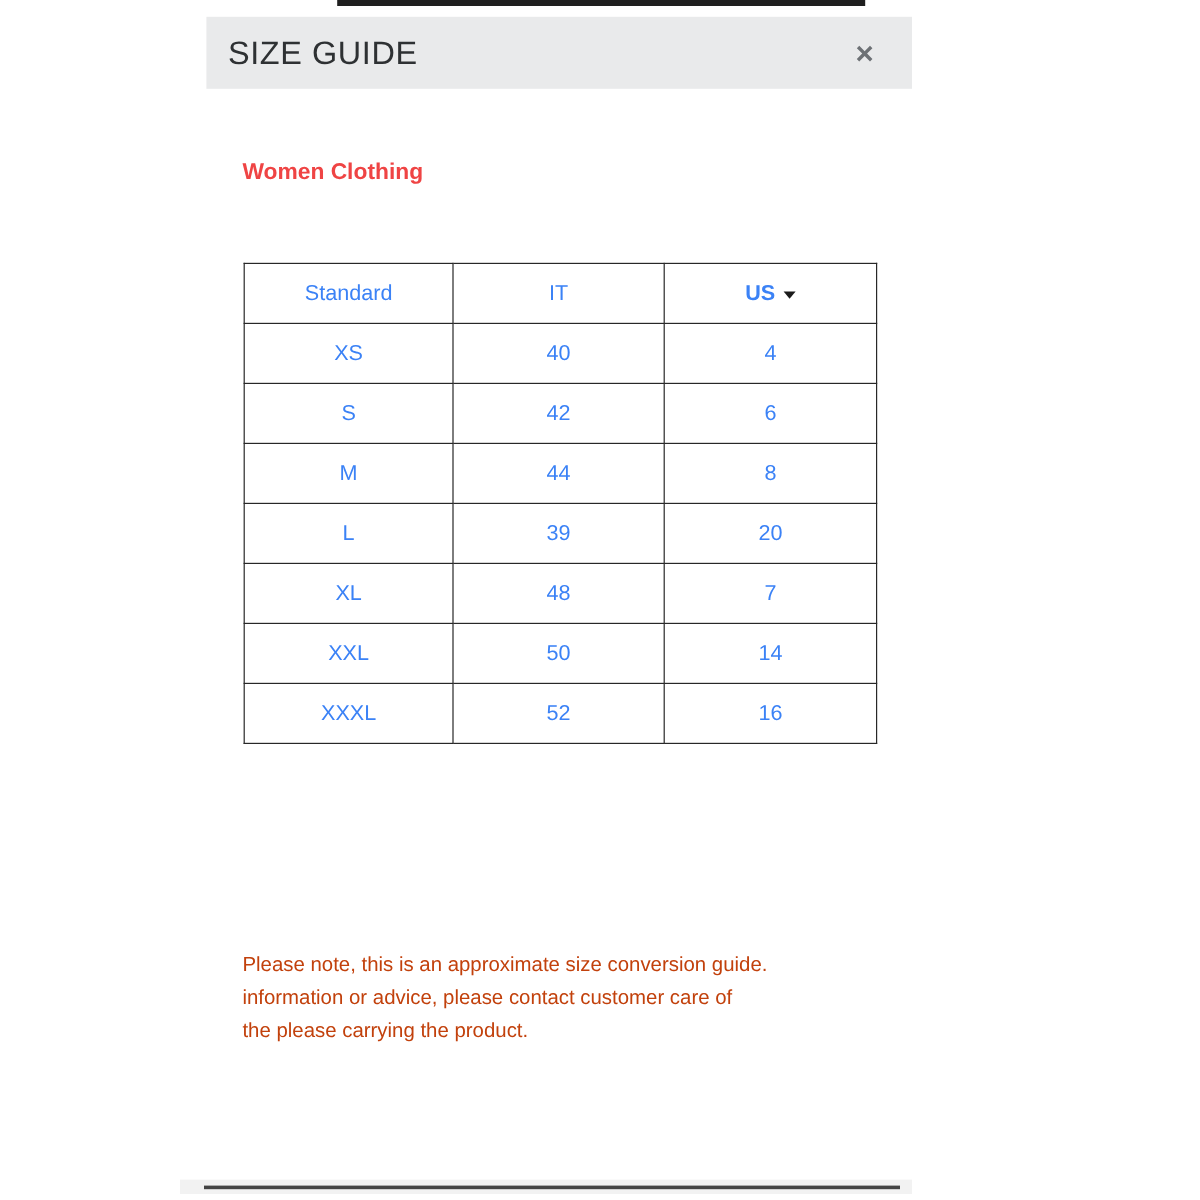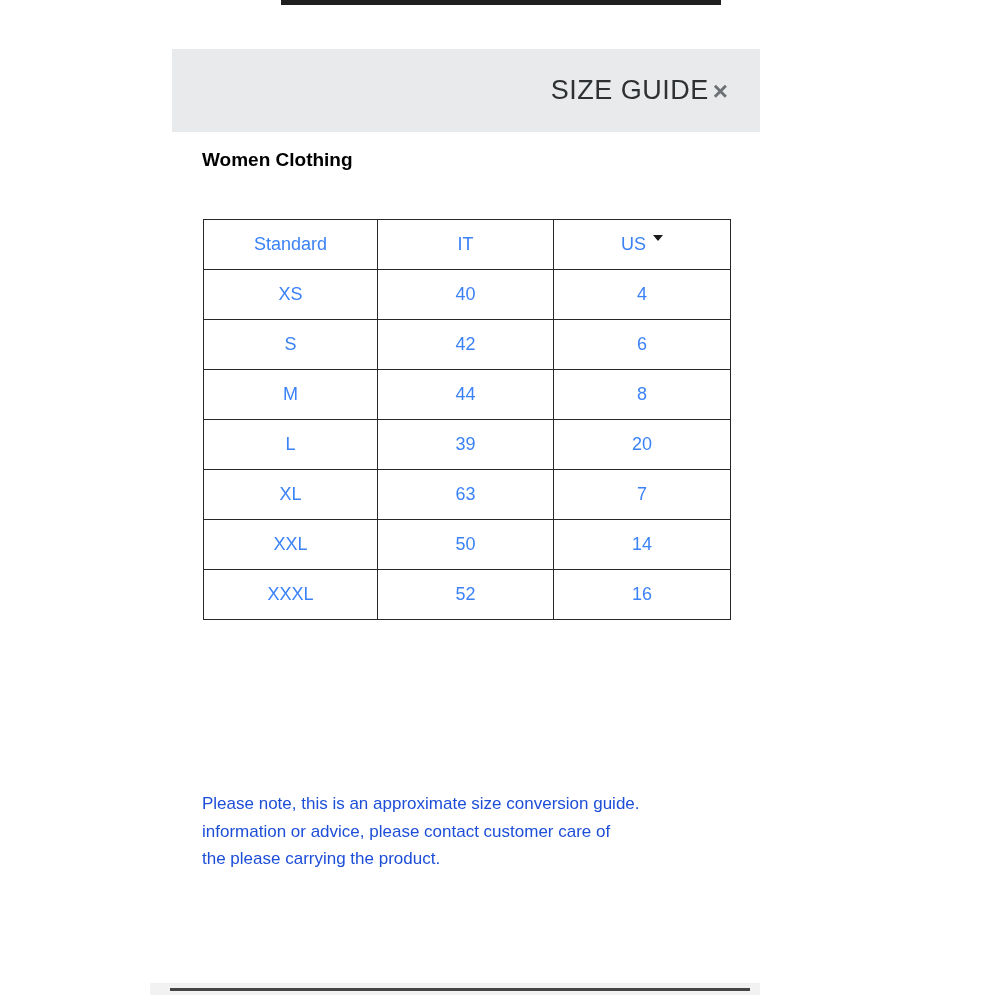--- a/index.html
+++ b/index.html
@@ -10,62 +10,61 @@
     position: relative;
     overflow: hidden;
   }
   
   .top-bar {
     position: absolute; left: 281px; top: 0; width: 440px; height: 5px;
     background: #1f1f1f;
   }
   
   .modal-header {
-    position: absolute; left: 172px; top: 14px; width: 588px; height: 83px;
+    position: absolute; left: 172px; top: 14px; width: 588px; height: 60px;
     background: #e9eaeb;
-    display: flex; align-items: center; justify-content: flex-end;
+    display: flex; align-items: center; justify-content: space-between;
     padding: 0 28px 0 18px;
-    margin-top: 35px;
   }
   .modal-title {
     font-size: 27px; font-weight: 400; color: #2e3133; letter-spacing: 0.5px;
   }
   .close-button {
     background: none; border: none; cursor: pointer;
     font-size: 26px; font-weight: 600; color: #6d7175; line-height: 1;
     padding: 4px;
   }
   .section-title {
     position: absolute; left: 202px; top: 133px;
-    font-size: 19px; font-weight: 700; color: #000000; margin-top: 16px;
+    font-size: 19px; font-weight: 700; color: #ef4444;
   }
   
   .size-table {
     position: absolute; left: 203px; top: 219px; width: 527px;
     border-collapse: collapse;
     table-layout: fixed;
   }
   .size-table th, .size-table td {
     border: 1.5px solid #282828;
     height: 50px;
     text-align: center; vertical-align: middle;
     font-size: 18px; font-weight: 400; color: #3b82f6;
     background: #ffffff;
   }
-  .us-header-wrap { display: inline-flex; align-items: flex-start; gap: 7px; }
+  .us-header-wrap { display: inline-flex; align-items: center; gap: 7px; font-weight: bold; }
   .caret-down {
     width: 0; height: 0; display: inline-block;
     border-left: 5px solid transparent;
     border-right: 5px solid transparent;
     border-top: 6px solid #1b1b1b;
     transform: translateY(1px);
   }
   .note {
     position: absolute; left: 202px; top: 790px; width: 540px;
-    font-size: 17px; line-height: 27.5px; color: #1d4ed8;
+    font-size: 17px; line-height: 27.5px; color: #c2410c;
   }
   
   .bottom-band {
     position: absolute; left: 150px; top: 983px; width: 610px; height: 12px;
     background: #f2f2f2;
   }
   .bottom-line {
     position: absolute; left: 170px; top: 988px; width: 580px; height: 3px;
     background: #454545;
   }
@@ -118,21 +117,21 @@
       <td>44</td>
       <td>8</td>
     </tr>
     <tr>
       <td>L</td>
       <td>39</td>
       <td>20</td>
     </tr>
     <tr>
       <td>XL</td>
-      <td>63</td>
+      <td>48</td>
       <td>7</td>
     </tr>
     <tr>
       <td>XXL</td>
       <td>50</td>
       <td>14</td>
     </tr>
     <tr>
       <td>XXXL</td>
       <td>52</td>

